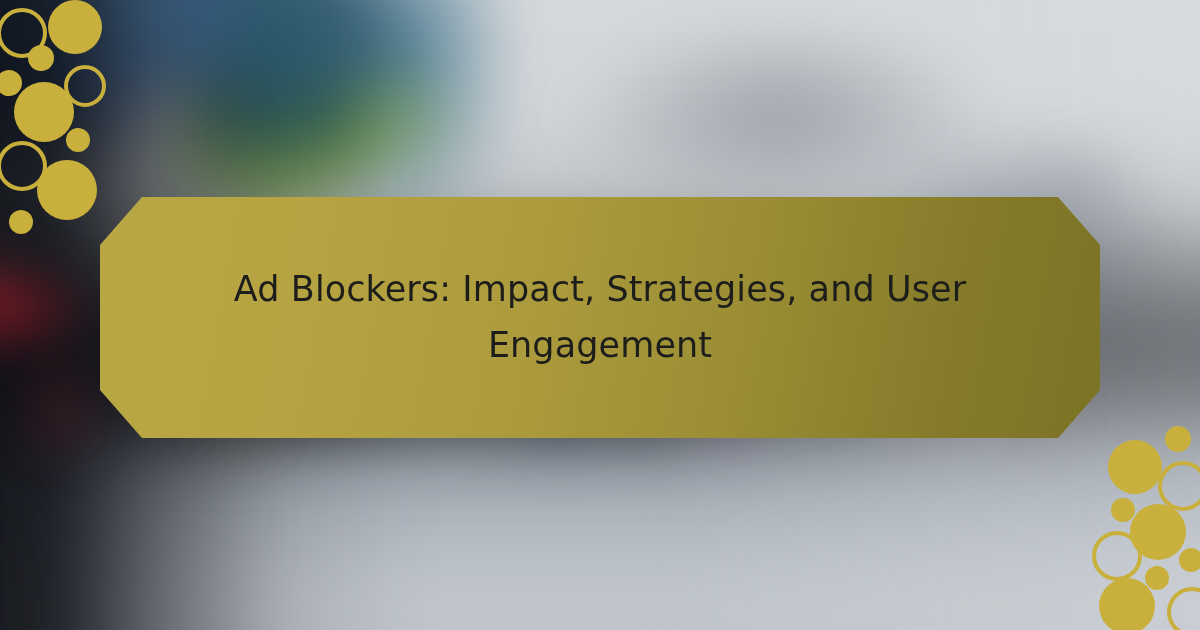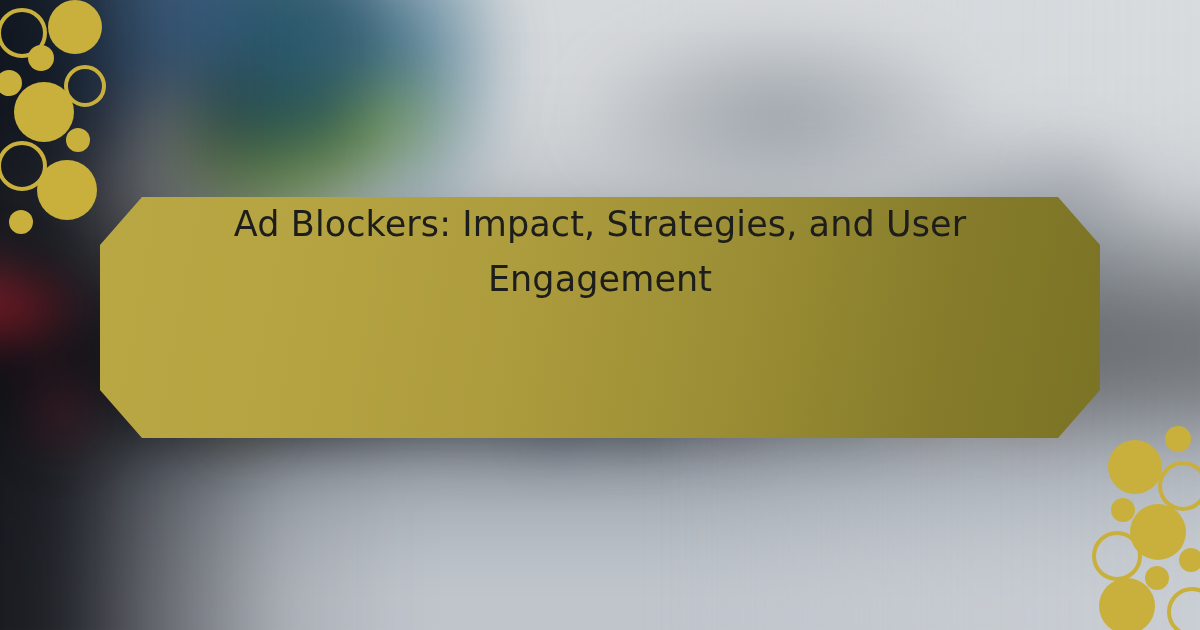--- a/index.html
+++ b/index.html
@@ -140,20 +140,21 @@
       0 193px,
       0 48px);
     background: linear-gradient(100deg,
       #b9a744 0%,
       #b6a442 20%,
       #ad9c3d 42%,
       #9a8d34 64%,
       #857b2a 84%,
       #7b7325 100%);
     display: flex;
+    align-items: center;
     justify-content: center;
     border-radius: 10px;
   }
 
   #banner-title {
     width: 760px;
     margin: 0;
     text-align: center;
     font-size: 35px;
     line-height: 1.58;

